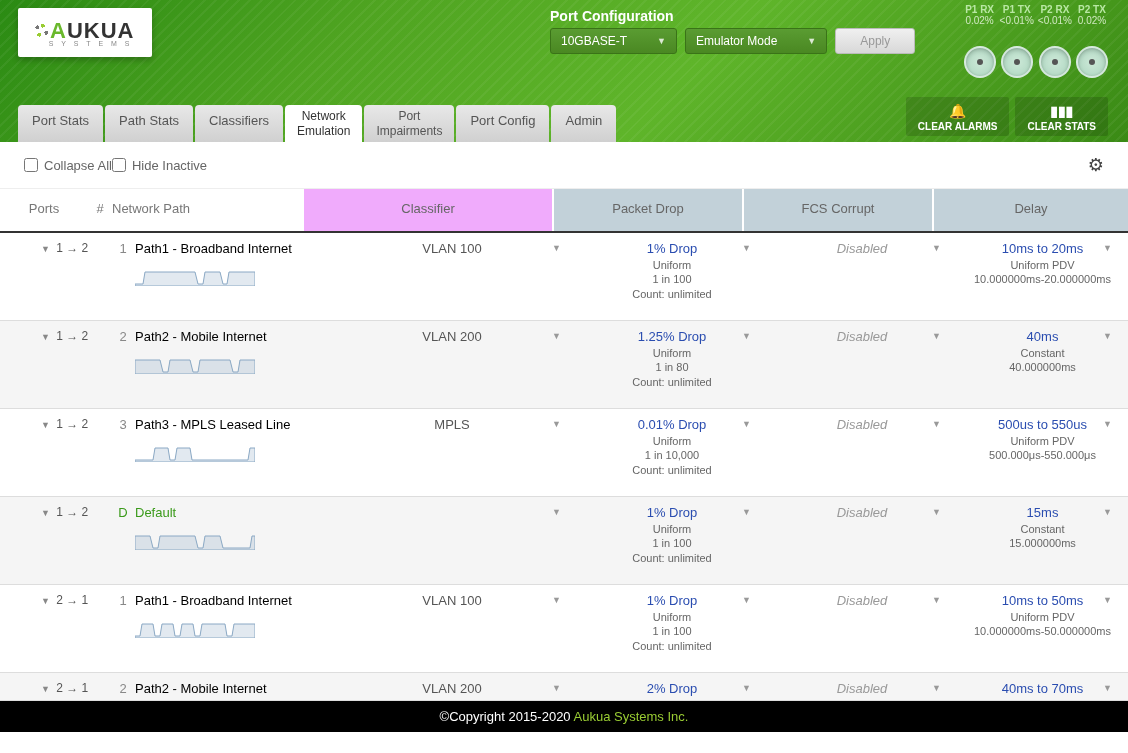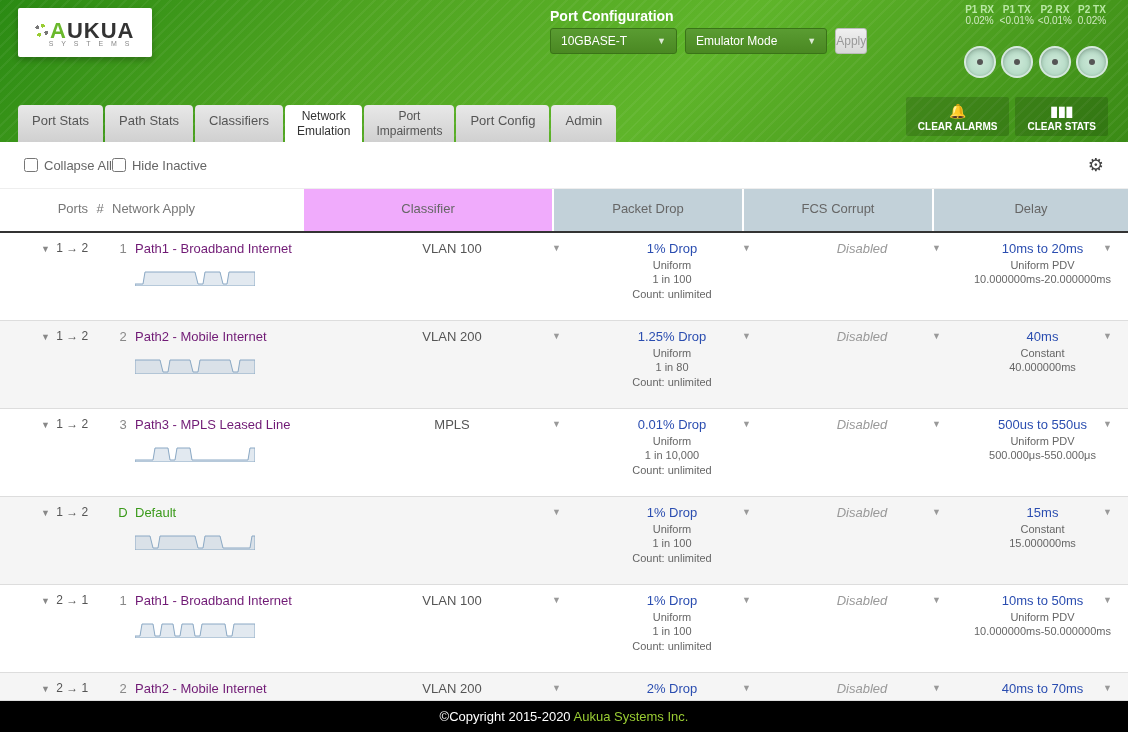--- a/index.html
+++ b/index.html
@@ -13,52 +13,52 @@
 .logo { font-weight: 700; font-size: 22px; color: #333; letter-spacing: 1px; font-family: Arial, sans-serif; }
 .logo .accent { color: #6ab82c; }
 .logo-dots { display:inline-block; width:18px; height:18px; vertical-align:-2px; position:relative; }
 .logo-dots::before{content:'';position:absolute;width:100%;height:100%;background:radial-gradient(circle at 30% 30%, #777 2px, transparent 2px), radial-gradient(circle at 60% 20%, #9c3 2px, transparent 2px), radial-gradient(circle at 80% 60%, #777 2px, transparent 2px), radial-gradient(circle at 40% 70%, #9c3 2px, transparent 2px);}
 .logo-sub { font-size: 7px; letter-spacing: 3px; color: #888; text-align:right; margin-top:-4px; padding-right:2px;}
 .port-config { position: absolute; top: 8px; left: 550px; }
 .port-config-title { color: #fff; font-weight: 600; font-size: 14px; margin-bottom: 4px; }
 .port-config-row { display: flex; gap: 8px; }
 .sel { background: linear-gradient(#5a9c32,#4a8822); color:#fff; border:1px solid #3a7318; border-radius:3px; height:26px; padding:0 10px; font-size:12px; display:flex; align-items:center; gap:30px; cursor:pointer;}
 .sel .caret{font-size:9px;color:rgba(255,255,255,0.8);}
-.btn-apply{background:linear-gradient(#f0f0f0,#d8d8d8);border:1px solid #bbb;border-radius:3px;padding:0 0;height:26px;color:#999;font-size:12px;text-align:right;}
+.btn-apply{background:linear-gradient(#f0f0f0,#d8d8d8);border:1px solid #bbb;border-radius:3px;padding:0 24px;height:26px;color:#999;font-size:12px;text-align:right;}
 .port-stats-lights { position:absolute; top:4px; right:20px; display:flex; gap:4px;}
 .plight{ text-align:center; color:#dff; font-size:10px; }
 .plight .label{color:#b9e8a4;font-weight:600;}
 .plight .pct{color:#cfe8c0;font-size:10px;margin-bottom:20px;}
 .plight .led{width:32px;height:32px;border-radius:50%;background:radial-gradient(circle at 50% 50%, #cde9d8 0%, #b8dcc8 60%, #8fb89f 100%);border:2px solid rgba(255,255,255,0.5);margin:0 auto;position:relative;box-shadow:inset 0 2px 4px rgba(0,0,0,0.2);}
 .plight .led::after{content:'';position:absolute;width:6px;height:6px;background:#555;border-radius:50%;top:50%;left:50%;transform:translate(-50%,-50%);}
 .action-btns{position:absolute;bottom:6px;right:20px;display:flex;gap:6px;}
 .act-btn{background:rgba(0,0,0,0.15);color:#fff;text-align:center;padding:6px 12px 4px;border-radius:2px;font-size:10px;font-weight:600;cursor:pointer;min-width:80px;}
 .act-btn .ico{font-size:14px;display:block;margin-bottom:2px;}
 .tabs { position:absolute; bottom:0; left:18px; display:flex; gap:2px;}
 .tab{background:linear-gradient(#e8e8e8,#d0d0d0);color:#555;padding:8px 14px;font-size:13px;border-top-left-radius:4px;border-top-right-radius:4px;cursor:pointer;text-align:center;line-height:1.2;}
 .tab.active{background:#fff;color:#333;}
 .tab.twoline{padding:4px 12px;font-size:12px;}
 .toolbar{display:flex;align-items:center;padding:12px 24px;border-bottom:1px solid #eee;}
 .check{display:flex;align-items:center;gap:6px;font-size:13px;color:#666;}
 .check input{width:14px;height:14px;}
 .gear{margin-left:auto;font-size:18px;color:#444;cursor:pointer;}
 .table-head{display:flex;border-bottom:2px solid #333;height:44px;align-items:stretch;}
-.col-ports{width:88px;text-align:right;padding-top:12px;color:#777;}
+.col-ports{width:88px;text-align:center;padding-top:12px;color:#777;}
 .col-num{width:24px;text-align:center;padding-top:12px;color:#777;}
 .col-path{width:192px;padding-top:12px;color:#777;}
 .col-class{width:250px;background:#f0abfc;text-align:center;padding-top:12px;color:#666;border-right:2px solid #fff;}
 .col-drop{width:190px;background:#c2d1d9;text-align:center;padding-top:12px;color:#666;border-right:2px solid #fff;}
 .col-fcs{width:190px;background:#c2d1d9;text-align:center;padding-top:12px;color:#666;border-right:2px solid #fff;}
 .col-delay{flex:1;background:#c2d1d9;text-align:center;padding-top:12px;color:#666;}
 .row{display:flex;border-bottom:1px solid #ddd;min-height:88px;}
 .row:nth-child(even){background:#f5f5f5;}
 .r-ports{width:88px;padding:8px 0 0 18px;font-size:12px;color:#555;margin-left:23px;}
 .r-ports .exp{display:inline-block;transform:rotate(0);font-size:9px;color:#888;margin-right:3px;}
 .r-num{width:24px;text-align:center;padding-top:8px;color:#888;font-size:13px;}
-.r-path{width:192px;padding-top:8px;color:#701a75;font-size:13px;}
+.r-path{width:192px;padding-top:8px;color:#000000;font-size:13px;}
 .r-path.default{color:#3a9a1a;}
 .spark{margin-top:10px;}
 .spark svg{stroke:#8aa8c4;fill:rgba(138,168,196,0.25);}
 .r-cell{text-align:center;padding:8px 8px 0;position:relative;border-left:0;}
 .r-cell.class{width:250px;}
 .r-cell.drop{width:190px;}
 .r-cell.fcs{width:190px;}
 .r-cell.delay{flex:1;}
 .r-cell .caret-d{position:absolute;top:10px;right:16px;font-size:9px;color:#999;cursor:pointer;}
 .headline{color:#2a4db0;font-size:13px;margin-bottom:2px;}
@@ -134,21 +134,21 @@
   <label class="check">
       <input type="checkbox" style="">
       <span>Hide Inactive</span>
     </label>
   <span class="gear">⚙</span>
 </div>
 
 <div class="table-head">
   <div class="col-ports">Ports</div>
   <div class="col-num">#</div>
-  <div class="col-path">Network Apply</div>
+  <div class="col-path">Network Path</div>
   <div class="col-class">Classifier</div>
   <div class="col-drop">Packet Drop</div>
   <div class="col-fcs">FCS Corrupt</div>
   <div class="col-delay">Delay</div>
 </div>
 
 <div id="rows">
     <div class="row">
       <div class="r-ports"><span class="exp">▼</span> 1 → 2</div>
       <div class="r-num">1</div>

